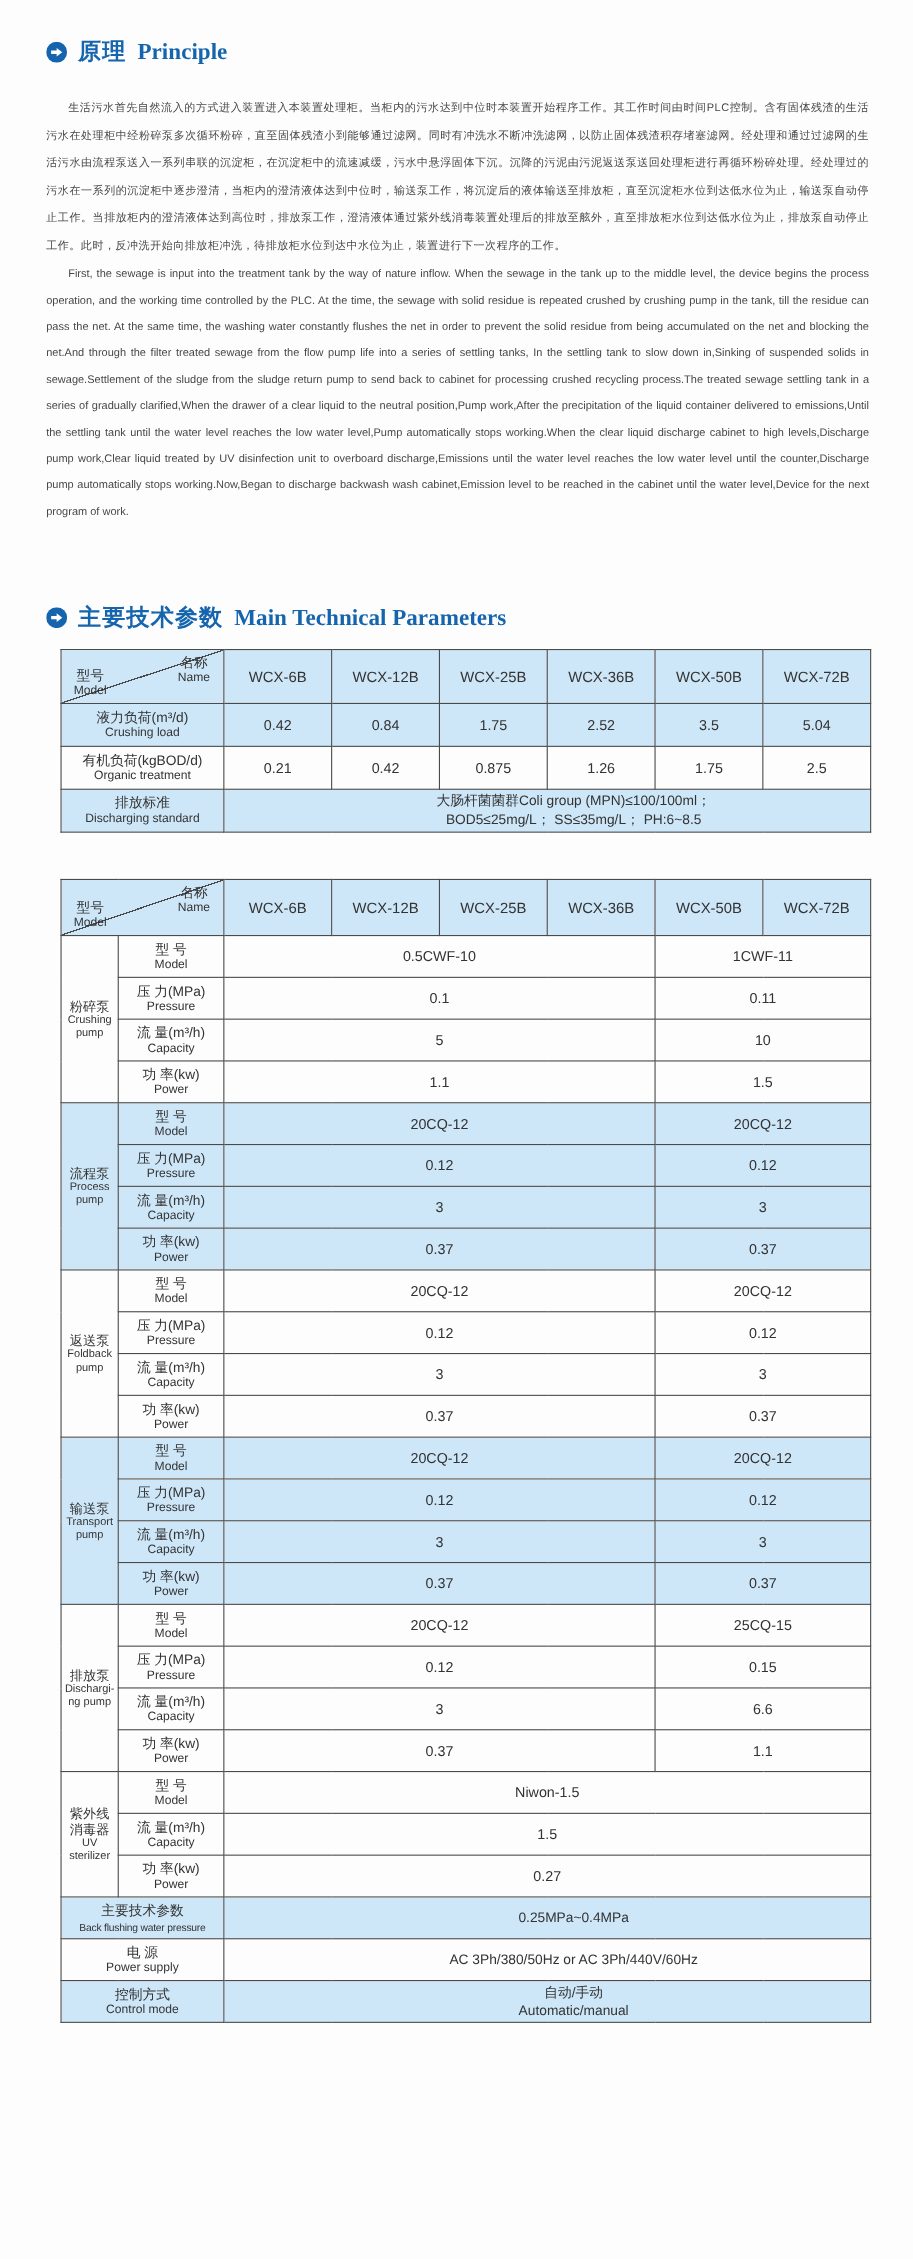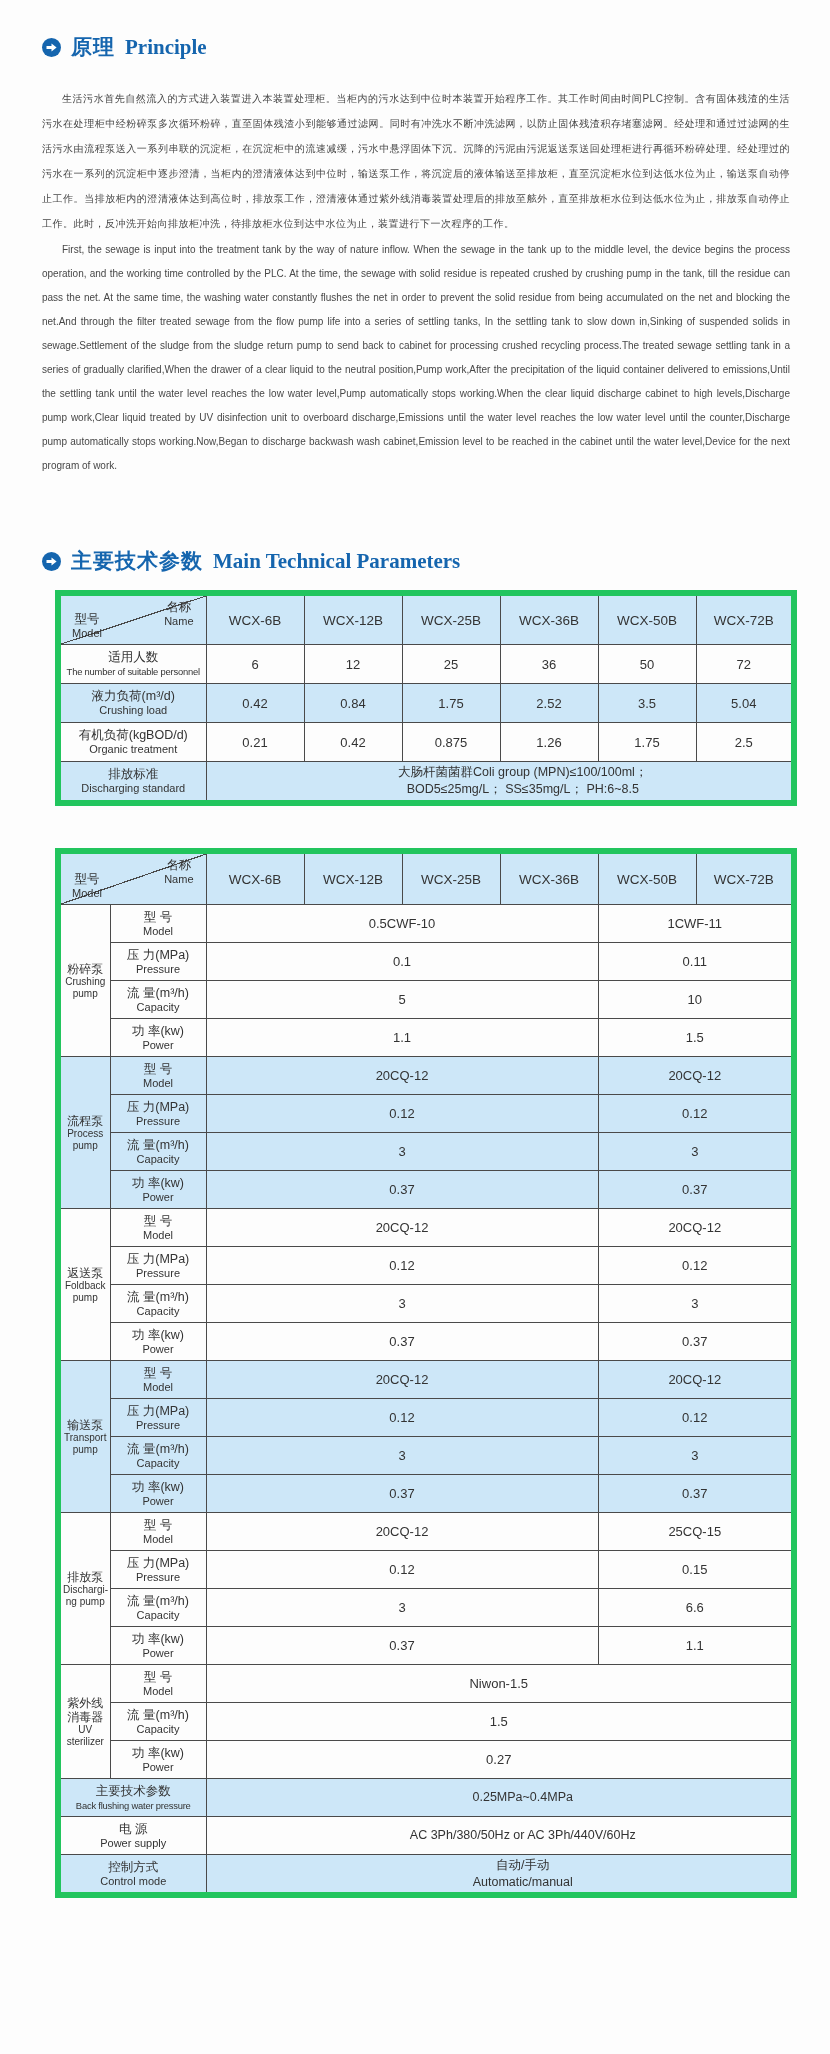--- a/index.html
+++ b/index.html
@@ -10,21 +10,21 @@
   }
   .content{padding:34px 40px 0 42px;}
   .sec-head{display:flex;align-items:center;gap:10px;color:#1565ae;height:26px;}
   .head-icon{width:19px;height:19px;display:inline-block;flex:0 0 auto;}
   .head-zh{font-size:21px;font-weight:bold;letter-spacing:1px;text-align:center;}
   .head-en{font-family:"Liberation Serif","DejaVu Serif",serif;font-size:21px;font-weight:bold;}
   .para{font-size:10px;text-align:justify;text-indent:2em;margin:0;color:#474747;}
   .para-zh{line-height:25px;margin-top:26px;letter-spacing:0.5px;}
   .para-en{line-height:24px;margin-top:2px;}
   .params-head{margin-top:70px;}
-  table{border-collapse:collapse;table-layout:fixed;width:736px;margin-left:13px;border:6px solid #22c55e;}
+  table{border-collapse:collapse;table-layout:fixed;width:736px;margin-left:13px;border:1px solid #22c55e;}
   .t1{margin-top:16px;}
   .t2{margin-top:42px;}
   td{border:1px solid #4a4a4a;text-align:center;vertical-align:middle;padding:1px 2px;color:#333;overflow:hidden;}
   .t1 td{height:36px;}
   .t1 tr.head-row td{height:46px;}
   .t2 td{height:35px;}
   .t2 tr.head-row td{height:48px;}
   tr.shade td, td.shade{background:#cde7f8;}
   .cell-zh{font-size:12.5px;line-height:15px;}
   .cell-en{font-size:11px;line-height:13px;}
@@ -95,32 +95,20 @@
               <div class="cell-en">Model</div>
             </div>
           </td>
           <td class="model-cell shade">WCX-6B</td>
           <td class="model-cell shade">WCX-12B</td>
           <td class="model-cell shade">WCX-25B</td>
           <td class="model-cell shade">WCX-36B</td>
           <td class="model-cell shade">WCX-50B</td>
           <td class="model-cell shade">WCX-72B</td>
         </tr>
-        <tr>
-          <td class="label-cell">
-            <div class="cell-zh">适用人数</div>
-            <div class="cell-en tiny">The number of suitable personnel</div>
-          </td>
-          <td class="value-cell">6</td>
-          <td class="value-cell">12</td>
-          <td class="value-cell">25</td>
-          <td class="value-cell">36</td>
-          <td class="value-cell">50</td>
-          <td class="value-cell">72</td>
-        </tr>
         <tr class="shade">
           <td class="label-cell">
             <div class="cell-zh">液力负荷(m³/d)</div>
             <div class="cell-en">Crushing load</div>
           </td>
           <td class="value-cell">0.42</td>
           <td class="value-cell">0.84</td>
           <td class="value-cell">1.75</td>
           <td class="value-cell">2.52</td>
           <td class="value-cell">3.5</td>

